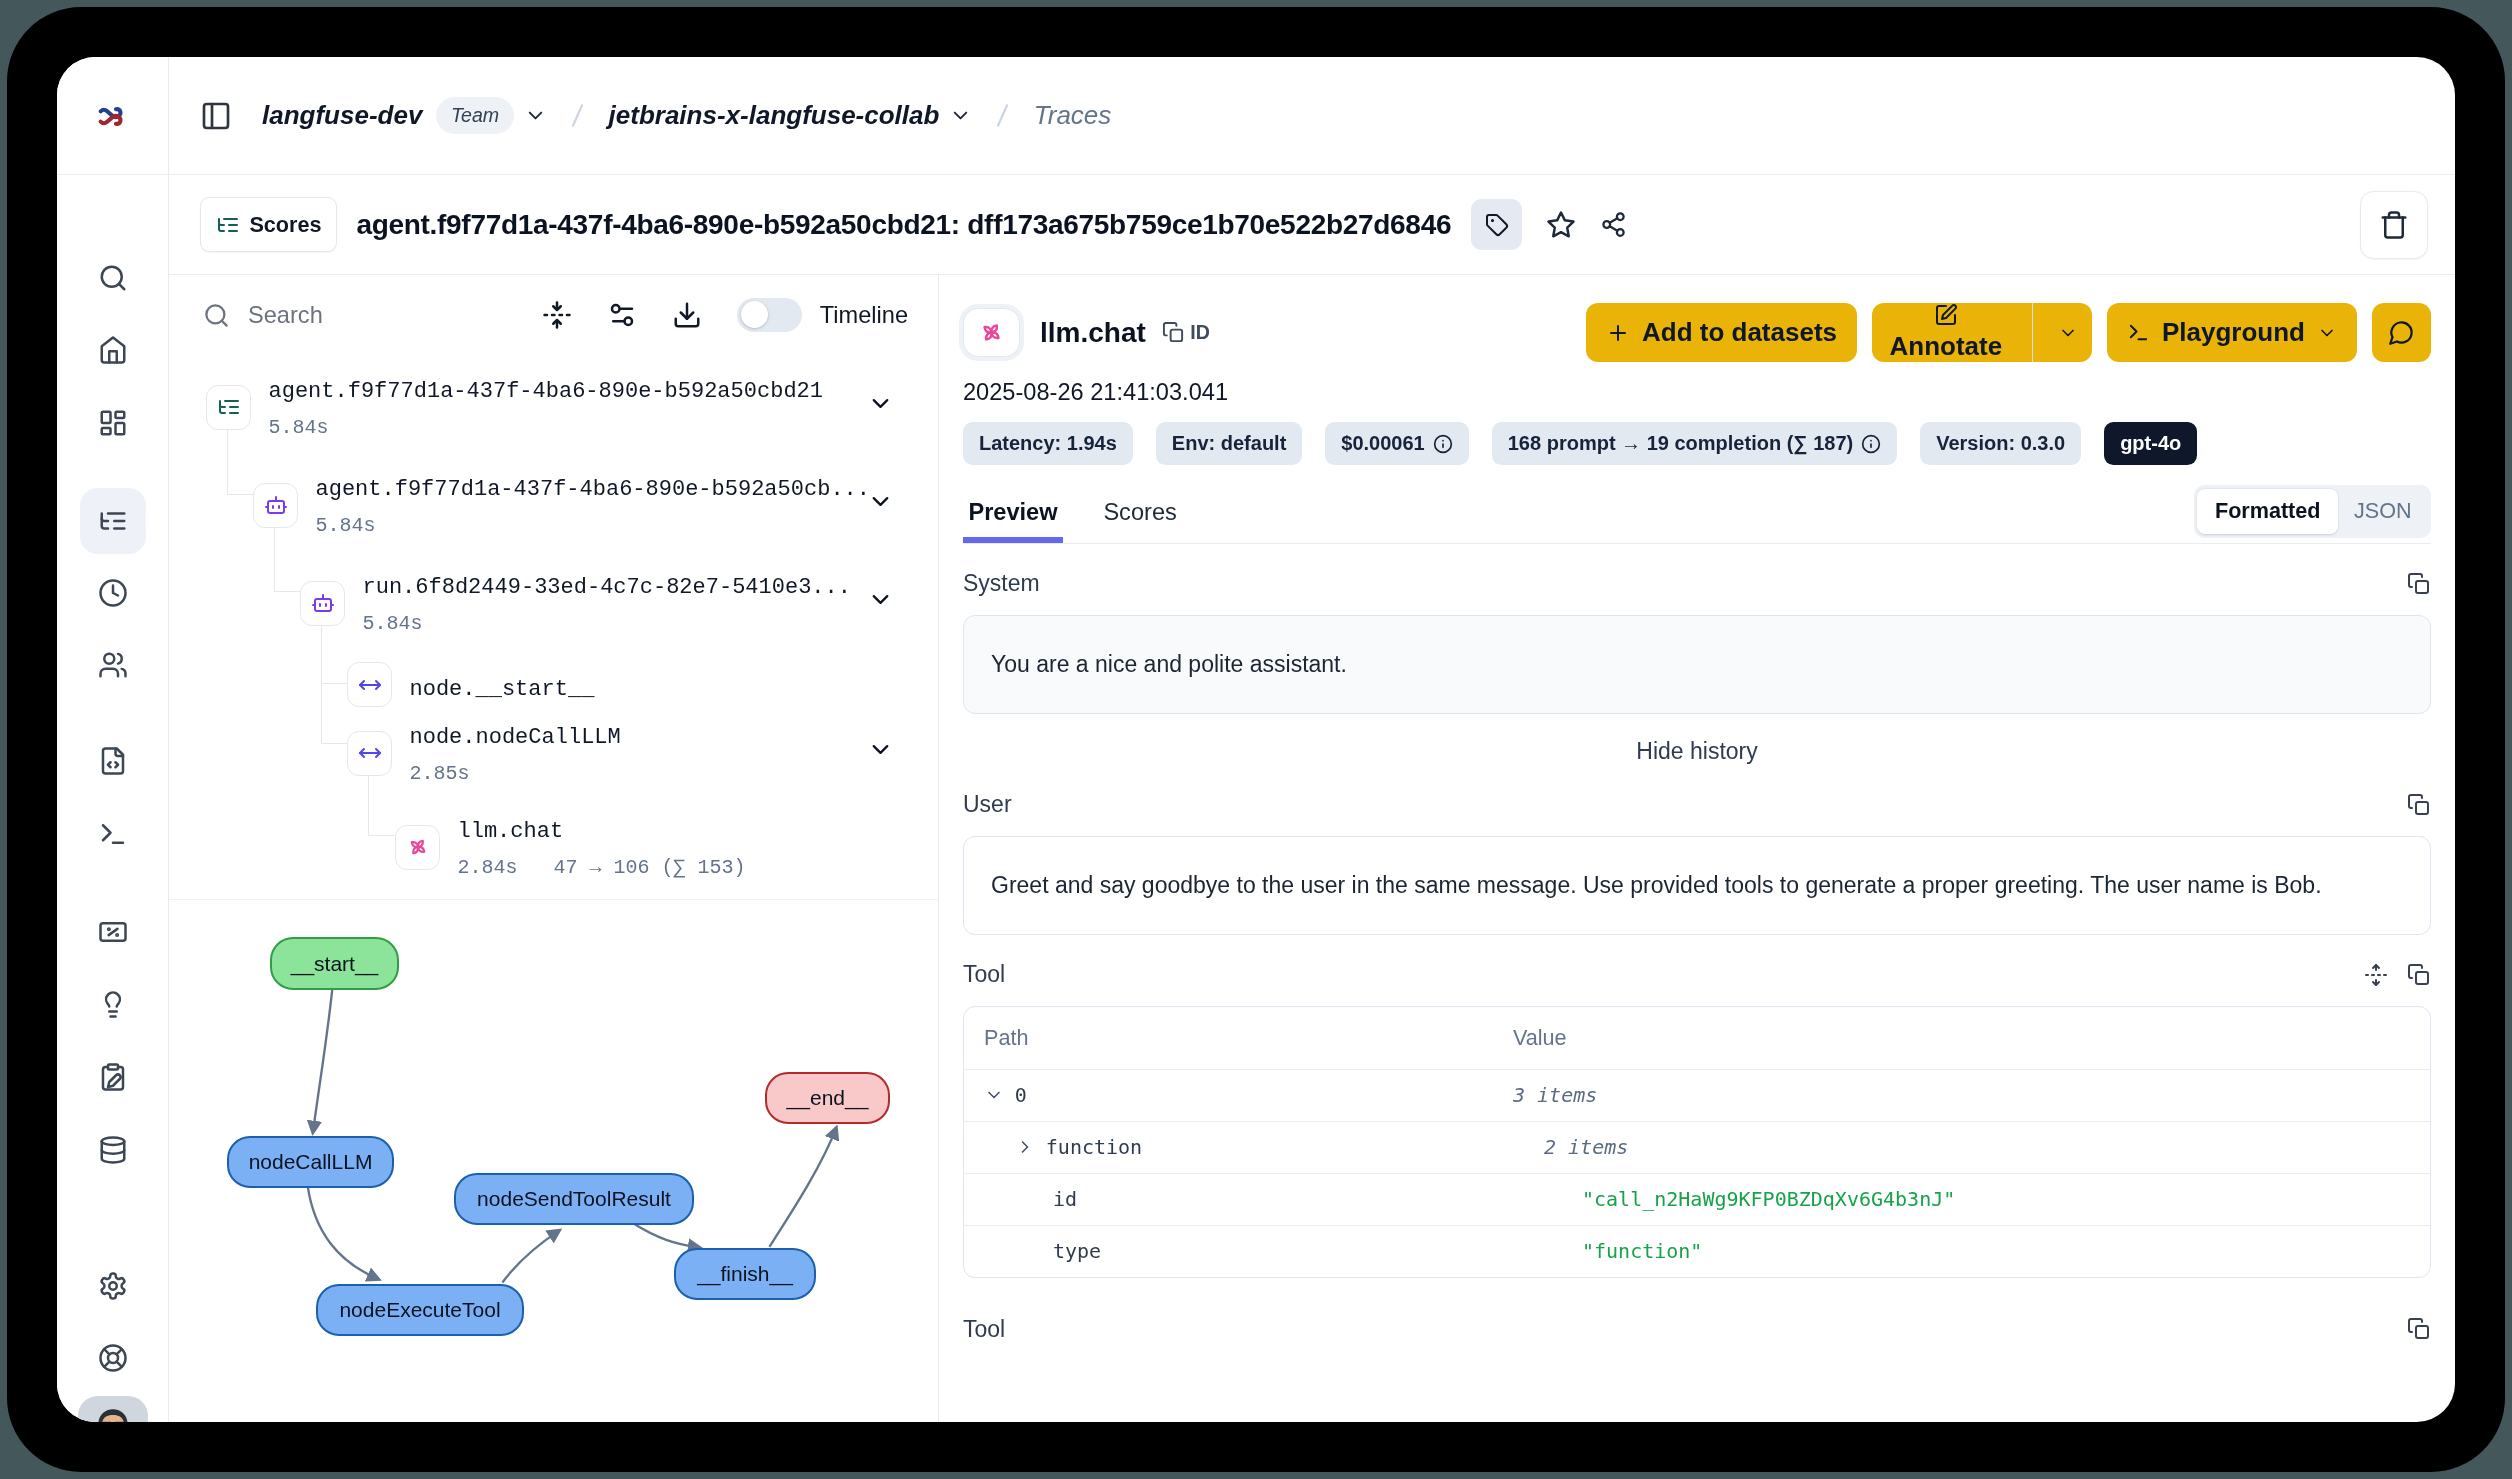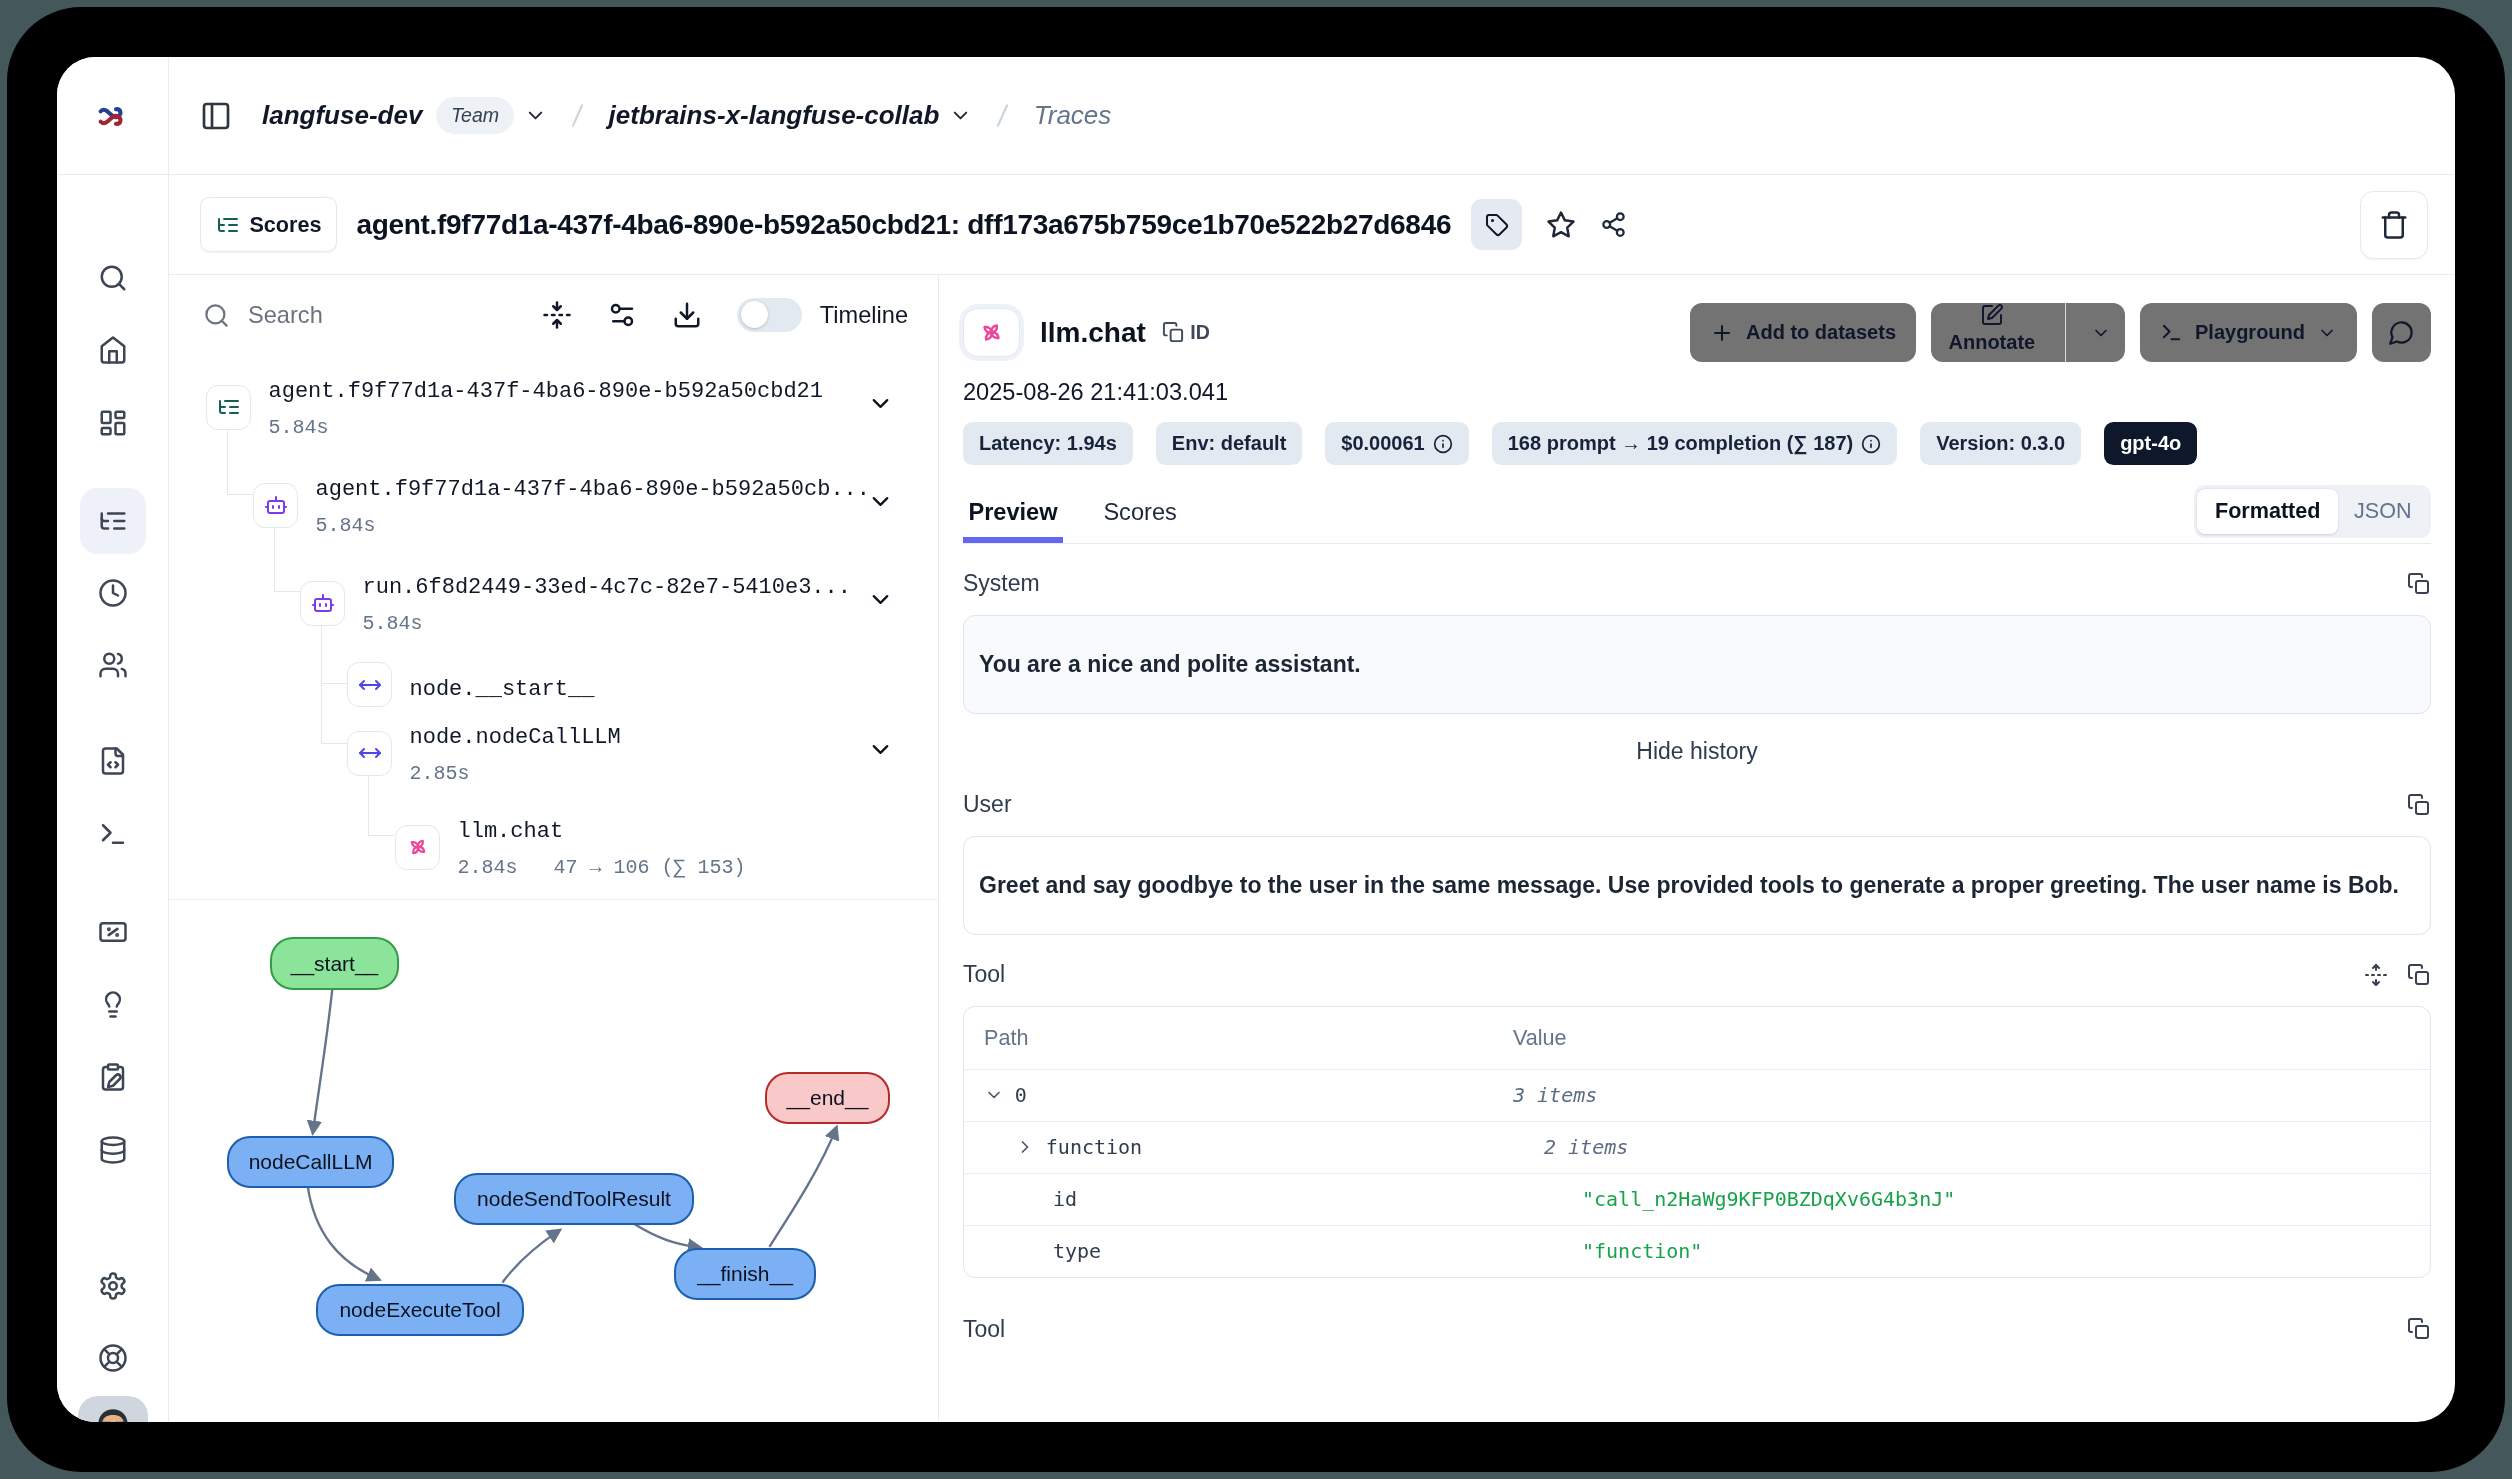--- a/index.html
+++ b/index.html
@@ -78,22 +78,22 @@
   .n-red{background:#f9c8c8;border-color:#b42b2b;}
 
   
   .rp-inner{padding:27px 24px 0 24px;}
   .obs-header{display:flex;align-items:center;height:61px;}
   .obs-icon-pill{width:55px;height:47px;border:1.3px solid #e2e8f0;border-radius:15px;background:#fff;
                  display:flex;align-items:center;justify-content:center;box-shadow:0 0 0 4px #eef2f7;}
   .obs-title{font-size:28px;font-weight:600;color:#0b1220;margin-left:20px;}
   .id-chip{display:flex;align-items:center;gap:5.4px;margin-left:16px;color:#3f4a5a;font-size:19.6px;font-weight:600;}
   .actions{margin-left:auto;display:flex;align-items:center;gap:15px;}
-  .btn{height:59px;border-radius:12px;background:#737373;display:flex;align-items:center;gap:12px;
-       padding:0 20px;font-size:20px;font-weight:600;color:#0f172a;white-space:nowrap;}
+  .btn{height:59px;border-radius:12px;background:#eab308;display:flex;align-items:center;gap:12px;
+       padding:0 20px;font-size:26px;font-weight:600;color:#0f172a;white-space:nowrap;}
   .btn-split{padding:0;overflow:hidden;}
   .btn-split .seg{display:flex;align-items:center;gap:4px;padding:0 17.5px;height:100%;flex-direction:column;}
   .btn-split .sep{width:1.3px;height:100%;background:#d7dde8;}
   .btn-split .chevseg{padding:0 13.5px;display:flex;align-items:center;height:100%;}
   .iconbtn{width:59px;padding:0;justify-content:center;}
   .timestamp{margin-top:16px;font-size:23.6px;color:#101828;font-weight:500;}
   .badges{margin-top:16px;display:flex;gap:23px;align-items:flex-end;}
   .pill{height:43px;border-radius:9.4px;background:#e3e9f1;padding:0 16px;font-size:20px;font-weight:600;
         color:#17233b;display:flex;align-items:center;gap:8px;white-space:nowrap;}
   .pill .svgic{color:#17233b;}
@@ -102,22 +102,22 @@
   .tabsrow{margin-top:19px;display:flex;align-items:flex-end;border-bottom:1.3px solid #e8ecf1;height:59px;}
   .tab{font-size:23.6px;color:#1f2937;padding:0 5.4px 17.5px 5.4px;margin-right:35px;}
   .tab.active{font-weight:600;color:#0b1220;border-bottom:6px solid #6468ef;padding-bottom:11.5px;}
   .format-toggle{margin-left:auto;background:#eef2f7;border-radius:10.8px;height:53px;display:flex;align-items:center;padding:0 3.4px;margin-bottom:5.4px;}
   .chip-on{background:#fff;border-radius:8px;height:45px;display:flex;align-items:center;padding:0 17.5px;
            font-size:21.6px;font-weight:600;color:#0b1220;box-shadow:0 0.7px 2px rgba(15,23,42,.15);}
   .chip-off{padding:0 16px;font-size:21.6px;color:#64748b;}
 
   .sec-head{display:flex;align-items:center;margin-top:26px;font-size:23px;color:#2f3b4e;}
   .sec-icons{margin-left:auto;display:flex;align-items:center;gap:19px;color:#374151;}
-  .msgbox{margin-top:17.5px;border:1.3px solid #dde5f0;border-radius:12px;padding:31px 15px;
-          font-size:23px;color:#1b2533;line-height:1.55;font-weight:bold;}
+  .msgbox{margin-top:17.5px;border:1.3px solid #dde5f0;border-radius:12px;padding:31px 27px;
+          font-size:23px;color:#1b2533;line-height:1.55;}
   .box-gray{background:#f8fafc;}
   .box-white{background:#fff;}
   .hide-history{margin-top:24px;text-align:center;font-size:23px;color:#2f3b4e;font-weight:500;}
 
   .jsontable{margin-top:17.5px;border:1.3px solid #dde5f0;border-radius:12px;overflow:hidden;background:#fff;}
   .jrow{display:flex;align-items:center;height:51px;border-top:1.3px solid #e8eef6;
         font-family:"DejaVu Sans Mono",monospace;font-size:20px;color:#2f3b4e;}
   .jrow.hdr{height:62px;border-top:none;font-family:"Liberation Sans",sans-serif;font-size:21.6px;color:#64748b;}
   .jpath{width:529px;display:flex;align-items:center;flex:none;}
   .jval{flex:1;}

